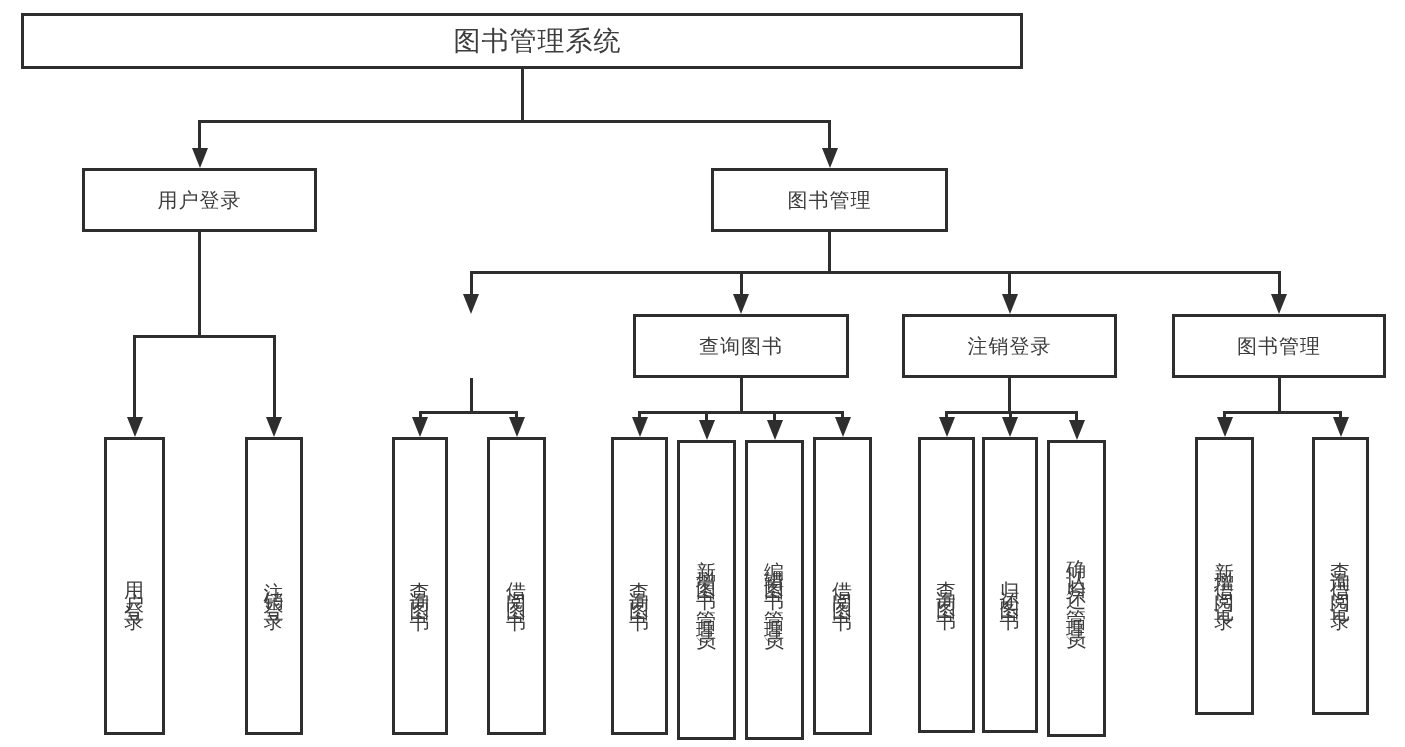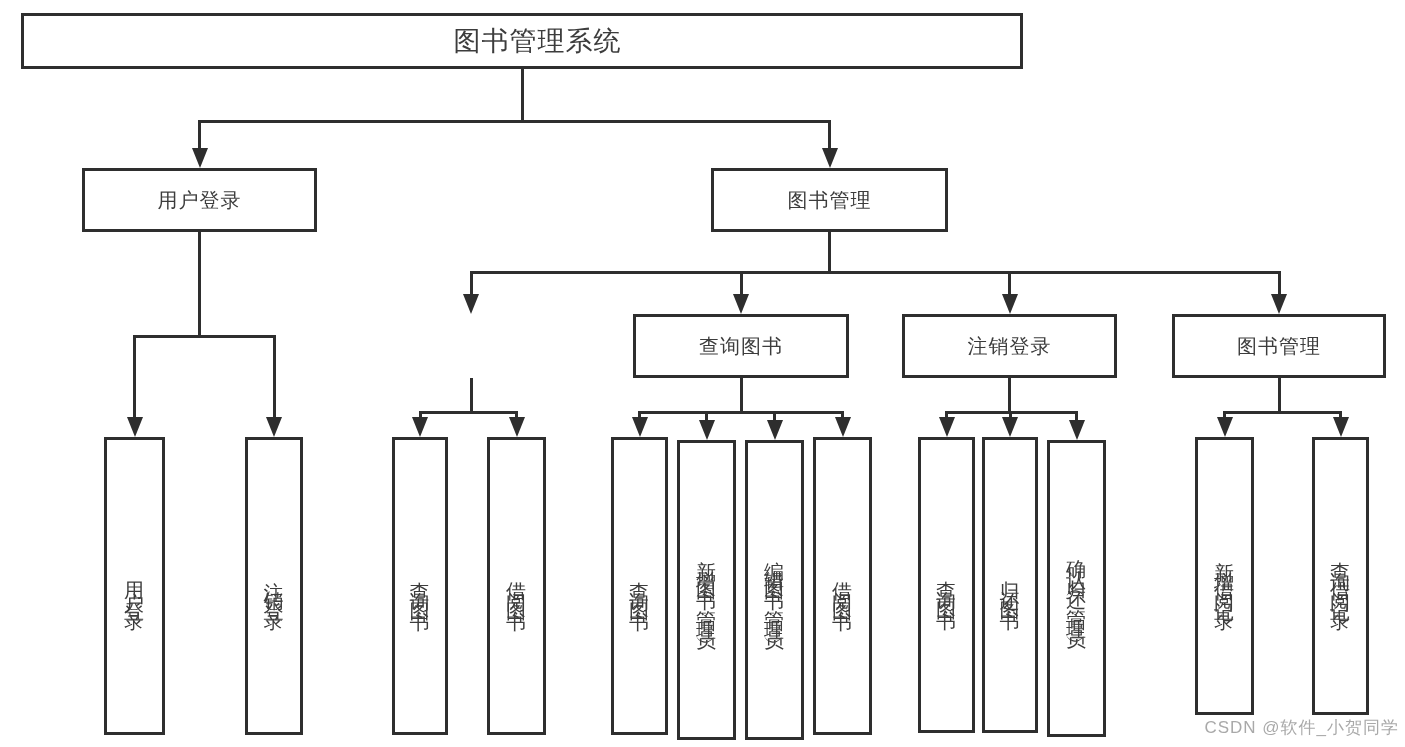--- a/index.html
+++ b/index.html
@@ -178,15 +178,14 @@
   <div class="vl" style="left:1075px;top:411px;height:12px;"></div>
   <div class="ah" style="left:1068.5px;top:420px;"></div>
 
   <div class="vl" style="left:1277.5px;top:378px;height:36px;"></div>
   <div class="hl" style="left:1223px;top:411px;width:119px;"></div>
   <div class="vl" style="left:1223px;top:411px;height:9px;"></div>
   <div class="ah" style="left:1216.5px;top:417px;"></div>
   <div class="vl" style="left:1339px;top:411px;height:9px;"></div>
   <div class="ah" style="left:1332.5px;top:417px;"></div>
 
-  <div class="watermark">CSDN @软件_小贺同学</div>
 
 </div>
 
 </body></html>

